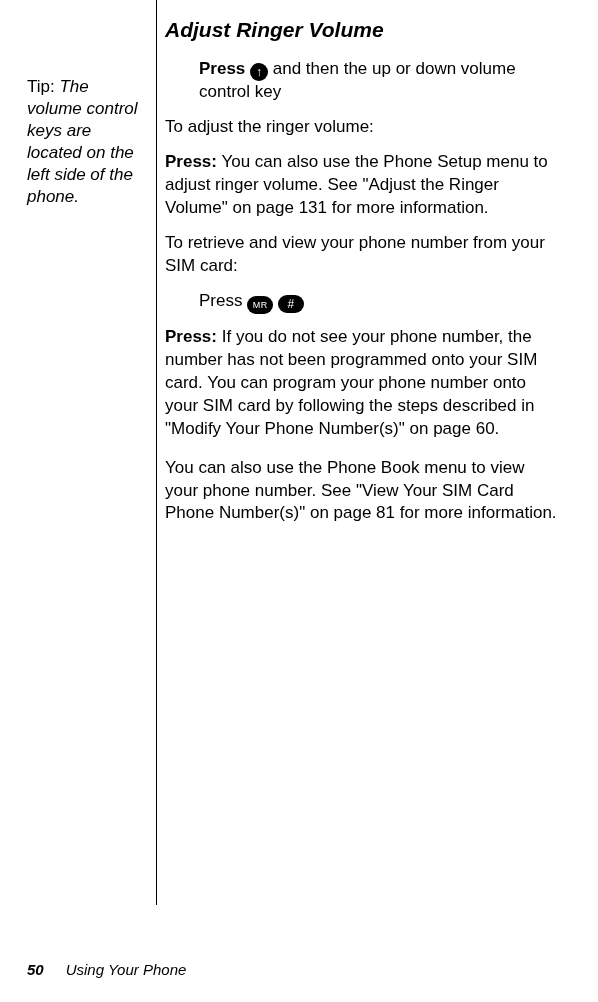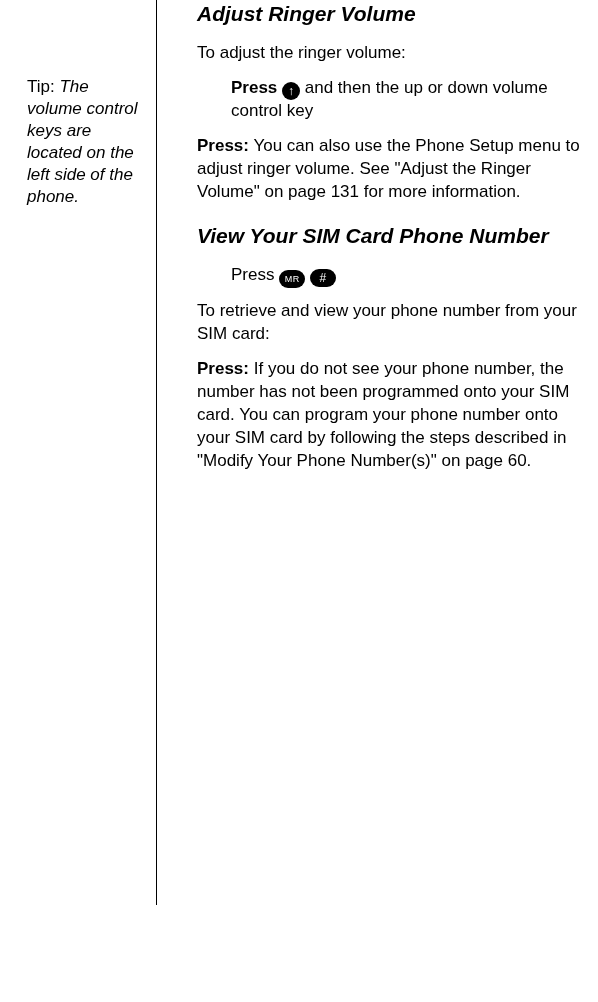--- a/index.html
+++ b/index.html
@@ -38,23 +38,22 @@
     position: absolute;
     left: 156px;
     top: 0;
     width: 0;
     height: 905px;
     border-left: 1.3px solid #000;
   }
   .main {
     position: absolute;
     left: 165px;
-    top: 0;
+    top: 16px;
     width: 395px;
-    margin-left: 32px;
   }
   .h1 {
     font-weight: bold;
     font-style: italic;
     font-size: 21px;
     margin: 0 0 14px 0;
   }
   .para {
     margin: 0 0 12px 0;
   }
@@ -107,41 +106,44 @@
   <div class="sidebar">
     <span class="tip-label">Tip:</span><span class="tip-text"> The volume control keys are located on the left side of the phone.</span>
   </div>
 
   <div class="divider"></div>
 
   <div class="main">
 
     <h2 class="h1">Adjust Ringer Volume</h2>
 
-    <p class="para">To adjust the ringer volume:</p>
-
     <p class="para indent">
       <span class="bold">Press </span><span class="key key-arrow">↑</span><span> and then the up or down volume control key</span>
     </p>
+
+    <p class="para">To adjust the ringer volume:</p>
 
 
     <p class="para">
       <span class="bold">Press:</span><span> You can also use the Phone Setup menu to adjust ringer volume. See "Adjust the Ringer Volume" on page 131 for more information.</span>
     </p>
 
-    <h2 class="h1" style="margin-top:18px">View Your SIM Card Phone Number</h2>
+
+    <p class="para">To retrieve and view your phone number from your SIM card:</p>
 
     <p class="para indent">
       <span>Press </span><span class="key" style="font-size:9px;letter-spacing:0.5px">MR</span>
       <span class="key">#</span>
     </p>
 
-    <p class="para">To retrieve and view your phone number from your SIM card:</p>
-
     <p class="para">
       <span class="bold">Press:</span><span> If you do not see your phone number, the number has not been programmed onto your SIM card. You can program your phone number onto your SIM card by following the steps described in "Modify Your Phone Number(s)" on page 60.</span>
     </p>
 
+    <p class="para" style="margin-top:16px">You can also use the Phone Book menu to view your phone number. See "View Your SIM Card Phone Number(s)" on page 81 for more information.</p>
 
   </div>
 
+  <div class="footer">
+    <span class="pn">50</span><span class="section">Using Your Phone</span>
+  </div>
 
 </div>
 
 </body></html>

